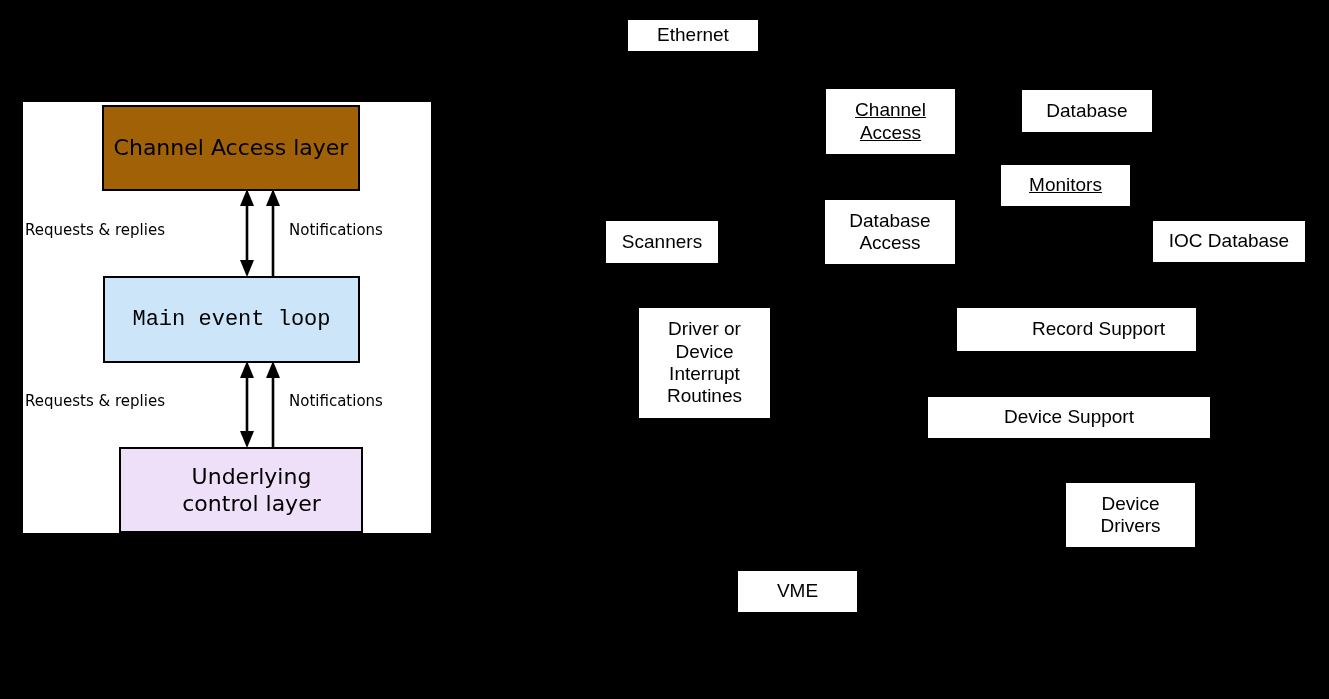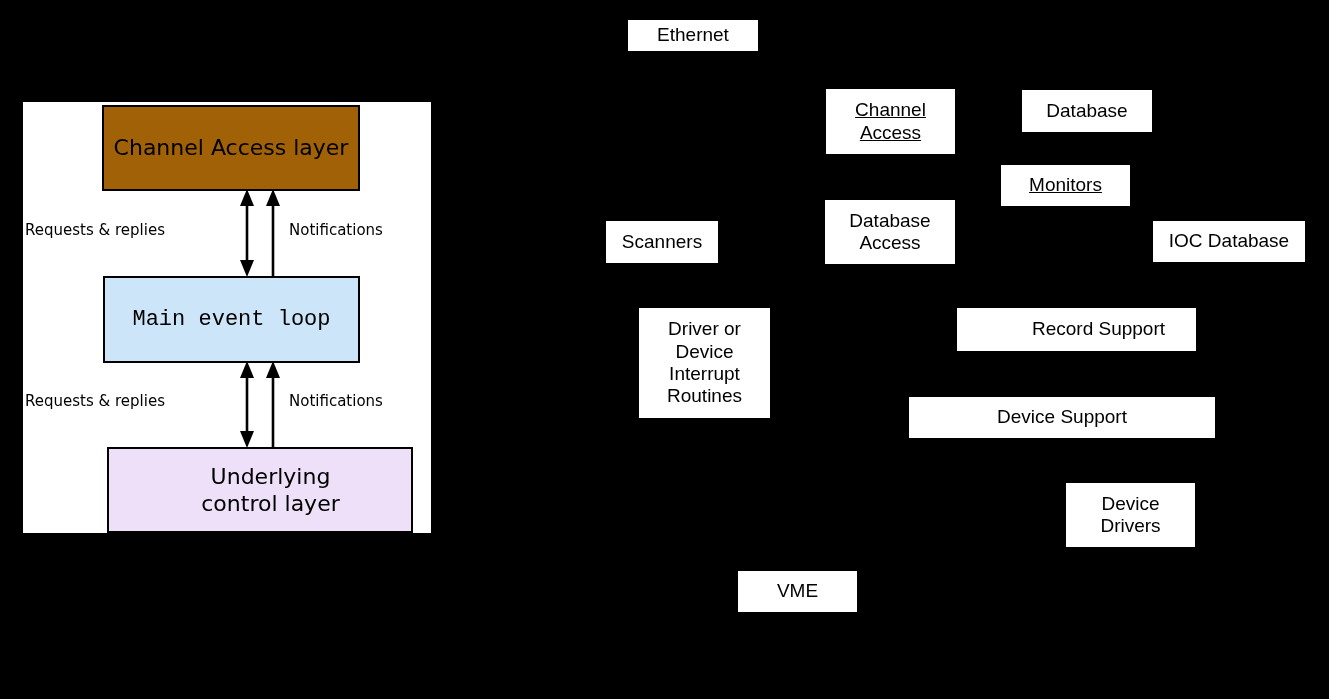--- a/index.html
+++ b/index.html
@@ -35,21 +35,21 @@
     justify-content: center;
     text-align: center;
     white-space: pre-line;
     font-family: "DejaVu Sans", sans-serif;
     font-size: 22px;
     line-height: 1.25;
     color: #000000;
   }
   .layer-ca   { left: 79px;  top: 3px;   width: 258px; height: 86px; }
   .layer-mel  { left: 80px;  top: 174px; width: 257px; height: 87px; font-family: Liberation Mono, monospace; }
-  .layer-ucl  { left: 84px;  top: 345px; width: 306px; height: 86px; padding-left: 21px; }
+  .layer-ucl  { left: 96px;  top: 345px; width: 244px; height: 86px; padding-left: 21px; }
   .edge-label {
     position: absolute;
     font-family: "DejaVu Sans", sans-serif;
     font-size: 15px;
     color: #000000;
     white-space: nowrap;
   }
   .lbl-req1  { left: 2px;   top: 119px; }
   .lbl-not1  { left: 266px; top: 119px; }
   .lbl-req2  { left: 2px;   top: 290px; }
@@ -78,21 +78,21 @@
   }
   .n-ethernet        { left: 628px;  top: 20px;  width: 130px; height: 31px; }
   .n-channel-access  { left: 826px;  top: 89px;  width: 129px; height: 65px; text-decoration: underline; }
   .n-sequencer       { left: 1022px; top: 90px;  width: 130px; height: 42px; }
   .n-monitors        { left: 1001px; top: 165px; width: 129px; height: 41px; text-decoration: underline; }
   .n-scanners        { left: 606px;  top: 221px; width: 112px; height: 42px; }
   .n-database-access { left: 825px;  top: 200px; width: 130px; height: 64px; }
   .n-ioc-database    { left: 1153px; top: 221px; width: 152px; height: 41px; }
   .n-driver-int      { left: 606px;  top: 308px; width: 131px; height: 110px; margin-left: 33px; }
   .n-record-support  { left: 957px;  top: 308px; width: 195px; height: 43px; padding-left: 44px; }
-  .n-device-support  { left: 909px;  top: 397px; width: 306px; height: 41px; }
+  .n-device-support  { left: 928px;  top: 397px; width: 282px; height: 41px; }
   .n-device-drivers  { left: 1066px; top: 483px; width: 129px; height: 64px; }
   .n-vme             { left: 738px;  top: 571px; width: 119px; height: 41px; }
 </style>
 </head>
 <body>
 
 <div class="stage">
 
   <div class="panel">
 

